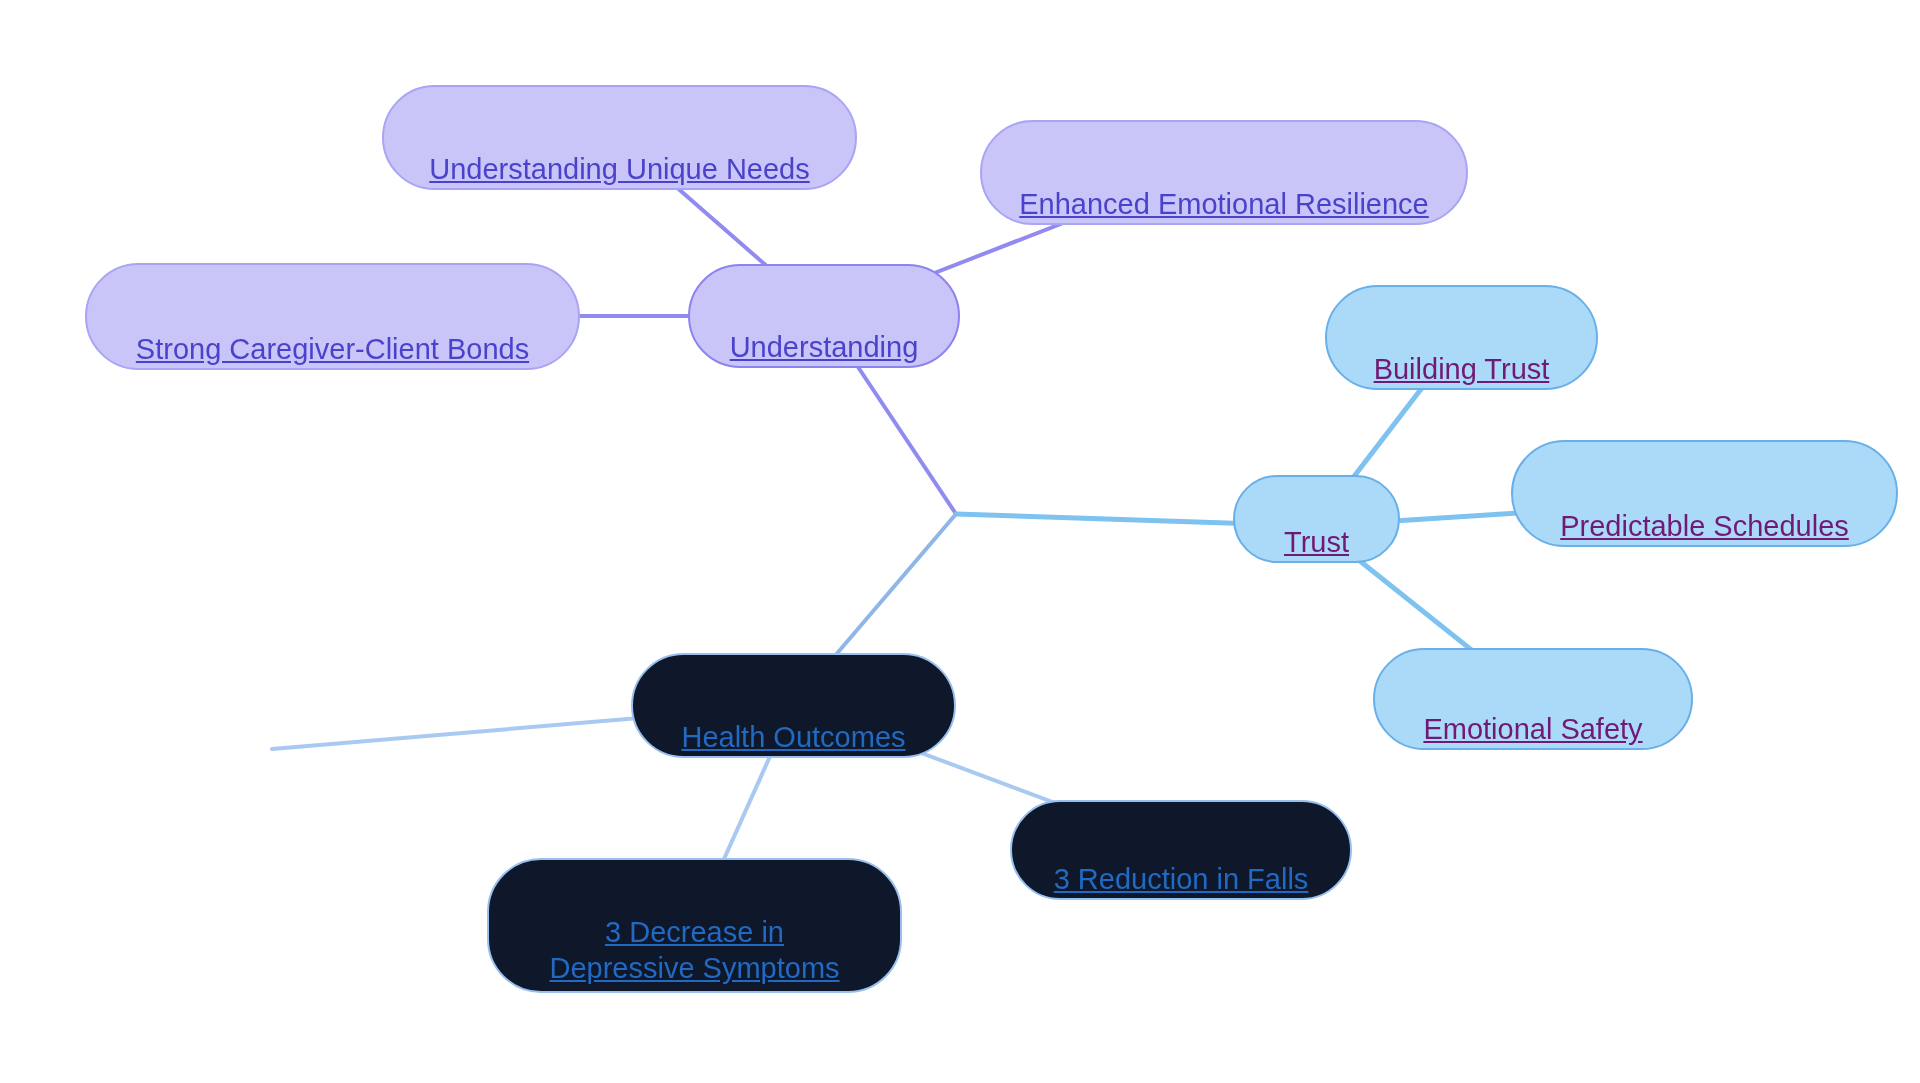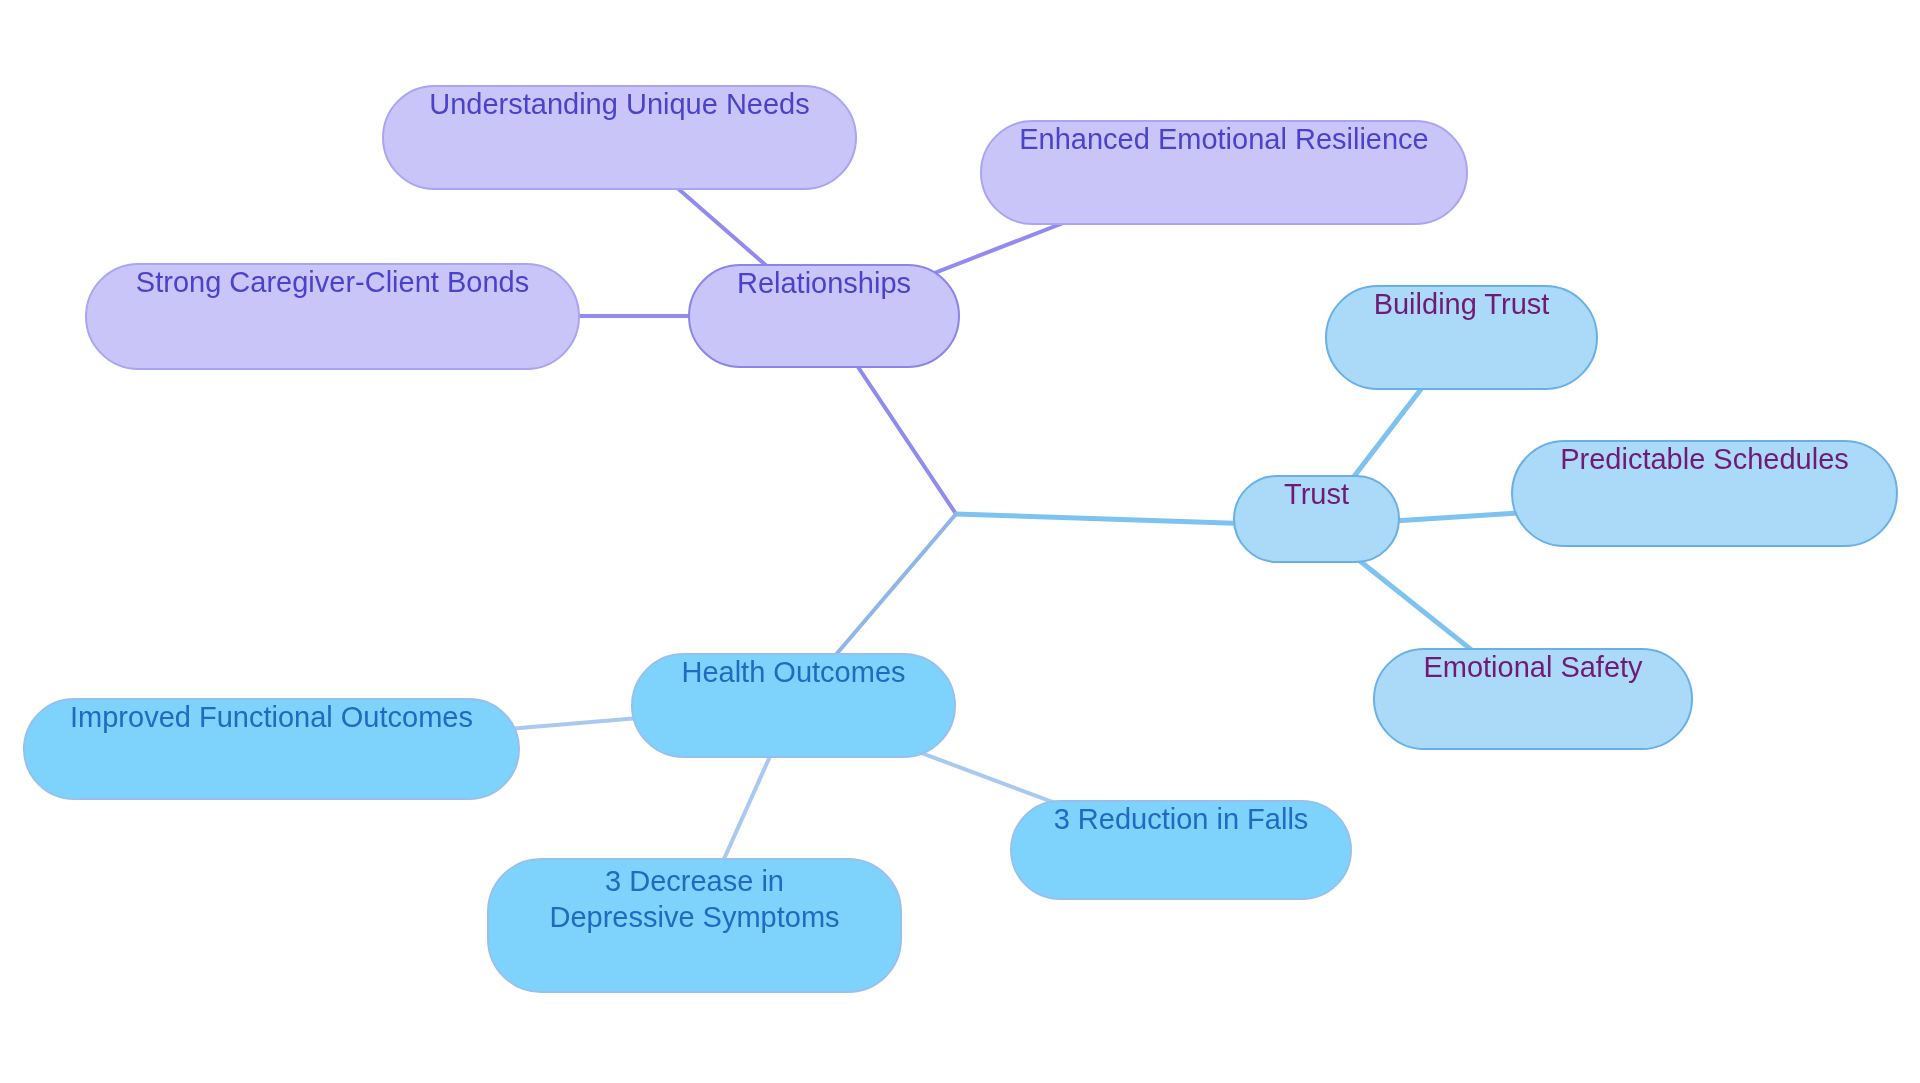--- a/index.html
+++ b/index.html
@@ -7,36 +7,37 @@
     width:1920px;height:1083px;
     background:#ffffff;
     overflow:hidden;
     font-family:"Liberation Sans", sans-serif;
     position:relative;
   }
   .canvas{position:absolute;left:0;top:0;width:1920px;height:1083px;}
   svg.edges{position:absolute;left:0;top:0;}
   .node{
     position:absolute;
-    display:flex;align-items:flex-start;justify-content:center;
+    display:flex;align-items:flex-end;justify-content:center;
     text-align:center;
     border-radius:54px;
     border:2px solid transparent;
     font-size:29px;
     line-height:1.24;
     box-sizing:border-box;
     padding:0 20px;
     cursor:pointer;
     user-select:none;
+    text-decoration:underline;
   }
   .central{background:#101826;border-color:#101826;color:#f7f8fa;border-radius:50px;}
   .purple{background:#c9c5f8;color:#4b42cb;border-color:#a9a4f3;}
   .purple.branch{border-color:#8b84ee;}
   .blue{background:#abdaf9;color:#701a75;border-color:#68b0e7;}
-  .lightblue{background:#7dd3fc;color:#2169c1;border-color:#98c0ee;}
+  .lightblue{background:#0f172a;color:#2169c1;border-color:#98c0ee;}
   line.p{stroke:#918bf0;stroke-width:4;stroke-linecap:round;}
   line.b{stroke:#7ec2f0;stroke-width:5;stroke-linecap:round;}
   line.l{stroke:#a9c9f1;stroke-width:4;stroke-linecap:round;}
   line.cl{stroke:#8fb6e6;stroke-width:4;stroke-linecap:round;}
 </style>
 </head>
 <body>
 
 <div class="canvas">
 
@@ -53,21 +54,21 @@
     <line class="b" x1="1316" y1="526" x2="1533" y2="699"></line>
 
     <line class="cl" x1="956" y1="514" x2="793" y2="705"></line>
     <line class="l" x1="793" y1="705" x2="272" y2="749"></line>
     <line class="l" x1="793" y1="705" x2="1181" y2="850"></line>
     <line class="l" x1="793" y1="705" x2="694" y2="926"></line>
   </svg>
 
 
   <div class="node purple branch" style="left:688px;top:264px;width:272px;height:104px;">
-    <span>Relationships</span>
+    <span>Understanding</span>
   </div>
   <div class="node purple" style="left:382px;top:85px;width:475px;height:105px;">
     <span>Understanding Unique Needs</span>
   </div>
   <div class="node purple" style="left:980px;top:120px;width:488px;height:105px;">
     <span>Enhanced Emotional Resilience</span>
   </div>
   <div class="node purple" style="left:85px;top:263px;width:495px;height:107px;">
     <span>Strong Caregiver-Client Bonds</span>
   </div>
@@ -81,23 +82,20 @@
   <div class="node blue" style="left:1511px;top:440px;width:387px;height:107px;">
     <span>Predictable Schedules</span>
   </div>
   <div class="node blue" style="left:1373px;top:648px;width:320px;height:102px;">
     <span>Emotional Safety</span>
   </div>
 
   <div class="node lightblue branch" style="left:631px;top:653px;width:325px;height:105px;">
     <span>Health Outcomes</span>
   </div>
-  <div class="node lightblue" style="left:23px;top:698px;width:497px;height:102px;">
-    <span>Improved Functional Outcomes</span>
-  </div>
   <div class="node lightblue" style="left:1010px;top:800px;width:342px;height:100px;">
     <span>3 Reduction in Falls</span>
   </div>
   <div class="node lightblue" style="left:487px;top:858px;width:415px;height:135px;padding:4px 55px;">
     <span>3 Decrease in Depressive Symptoms</span>
   </div>
 
 </div>
 
 </body></html>

